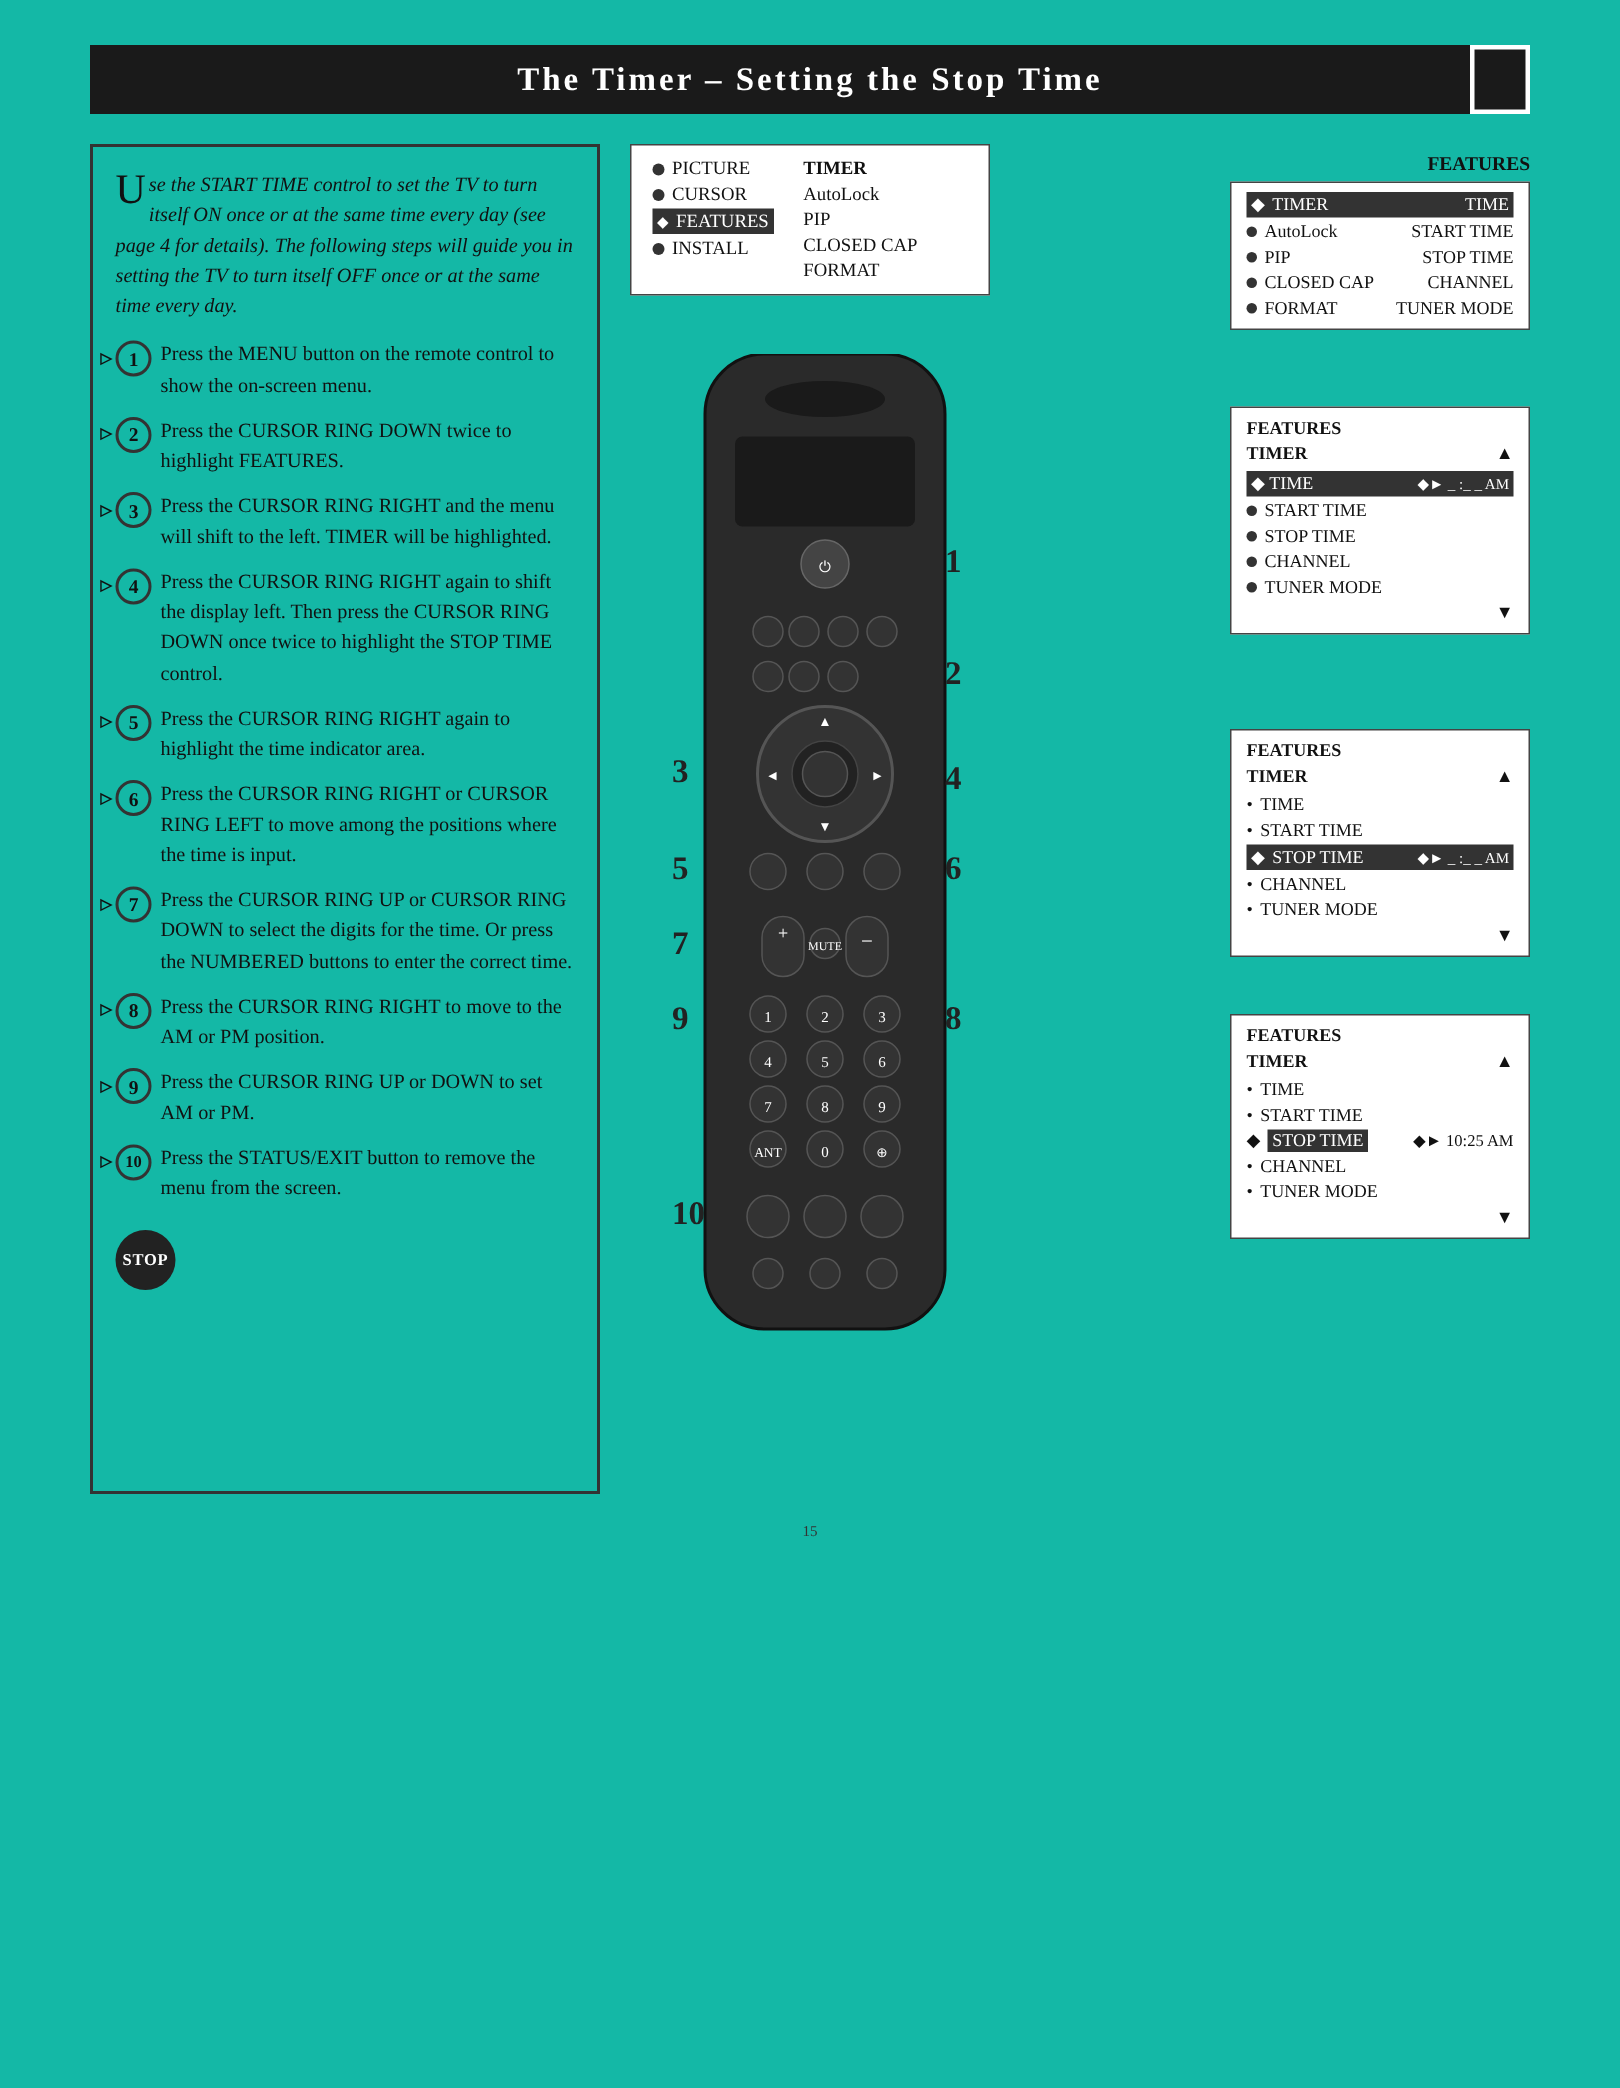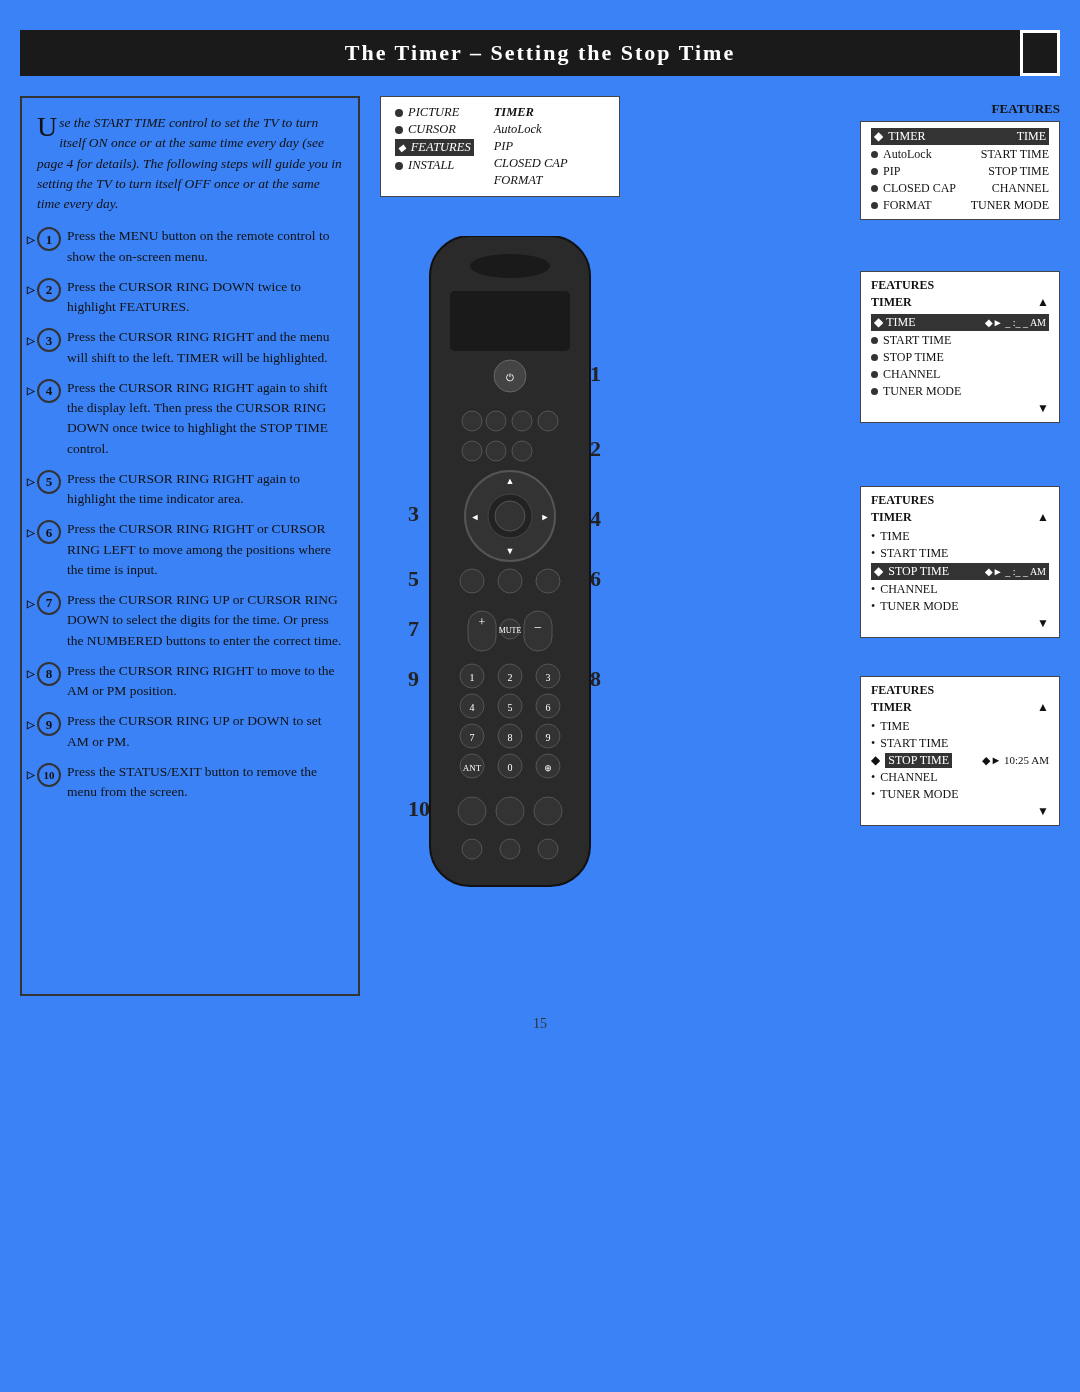--- a/index.html
+++ b/index.html
@@ -7,22 +7,22 @@
       width: 1080px;
       min-height: 1392px;
       background: #f5f5f0;
       font-family: 'Times New Roman', serif;
       font-size: 14px;
       color: #111;
     }
     .page {
       width: 1080px;
       min-height: 1392px;
-      background: #3b82f6;
-      padding: 30px 20px;
+      background: #14b8a6;
+      padding: 30px 60px;
       position: relative;
     }
     .title-bar {
       background: #1a1a1a;
       color: white;
       text-align: center;
       padding: 10px 20px;
       margin-bottom: 20px;
       font-size: 22px;
       font-weight: bold;
@@ -134,21 +134,21 @@
       min-height: 900px;
     }
     .diagram-container {
       position: relative;
       width: 100%;
       height: 900px;
     }
     .page-num {
       text-align: center;
       margin-top: 20px;
-      font-size: 14px;
+      font-size: 10px;
       color: #333;
     }
   </style>
 </head>
 <body>
 
 <div class="page">
 
   <div class="title-bar">
     <span>The Timer – Setting the Stop Time</span>
@@ -206,27 +206,30 @@
       <div class="step">
         <span class="step-num">9</span>
         <span class="step-text"><strong>Press the CURSOR RING UP</strong> or DOWN to set AM or PM.</span>
       </div>
 
       <div class="step">
         <span class="step-num" style="font-size:11px;">10</span>
         <span class="step-text"><strong>Press the STATUS/EXIT button</strong> to remove the menu from the screen.</span>
       </div>
 
+      <div style="margin-top:8px;">
+        <span class="stop-badge">STOP</span>
+      </div>
     </div>
 
     <div class="right-panel">
       <div class="diagram-container">
 
         <div style="position:absolute; top:0; left:0; background:white; border:1.5px solid #444; padding:8px 14px; font-size:12.5px; width:240px;">
-          <div style="display:flex; gap:20px;font-style:italic;">
+          <div style="display:flex; gap:20px;">
             <div>
               <div style="display:flex;align-items:center;gap:5px;margin-bottom:2px;">
                   <span style="width:8px;height:8px;background:#333;border-radius:50%;display:inline-block;"></span>
                   <span>PICTURE</span>
                 </div>
               <div style="display:flex;align-items:center;gap:5px;margin-bottom:2px;">
                   <span style="width:8px;height:8px;background:#333;border-radius:50%;display:inline-block;"></span>
                   <span>CURSOR</span>
                 </div>
               <div style="display:flex;align-items:center;gap:5px;margin-bottom:2px;background:#333;color:white;padding:1px 3px;">

